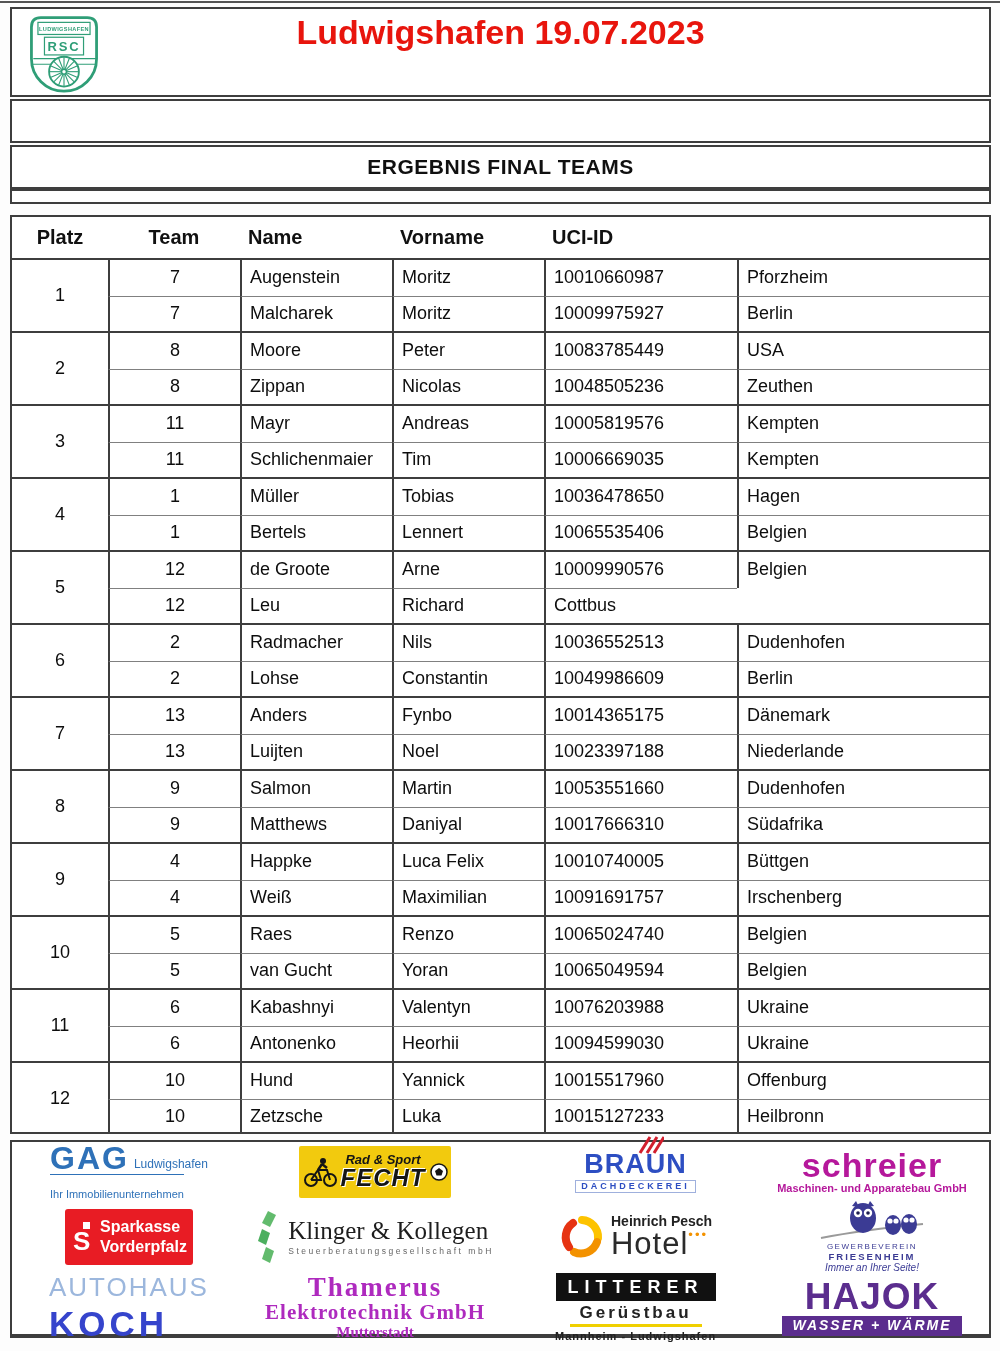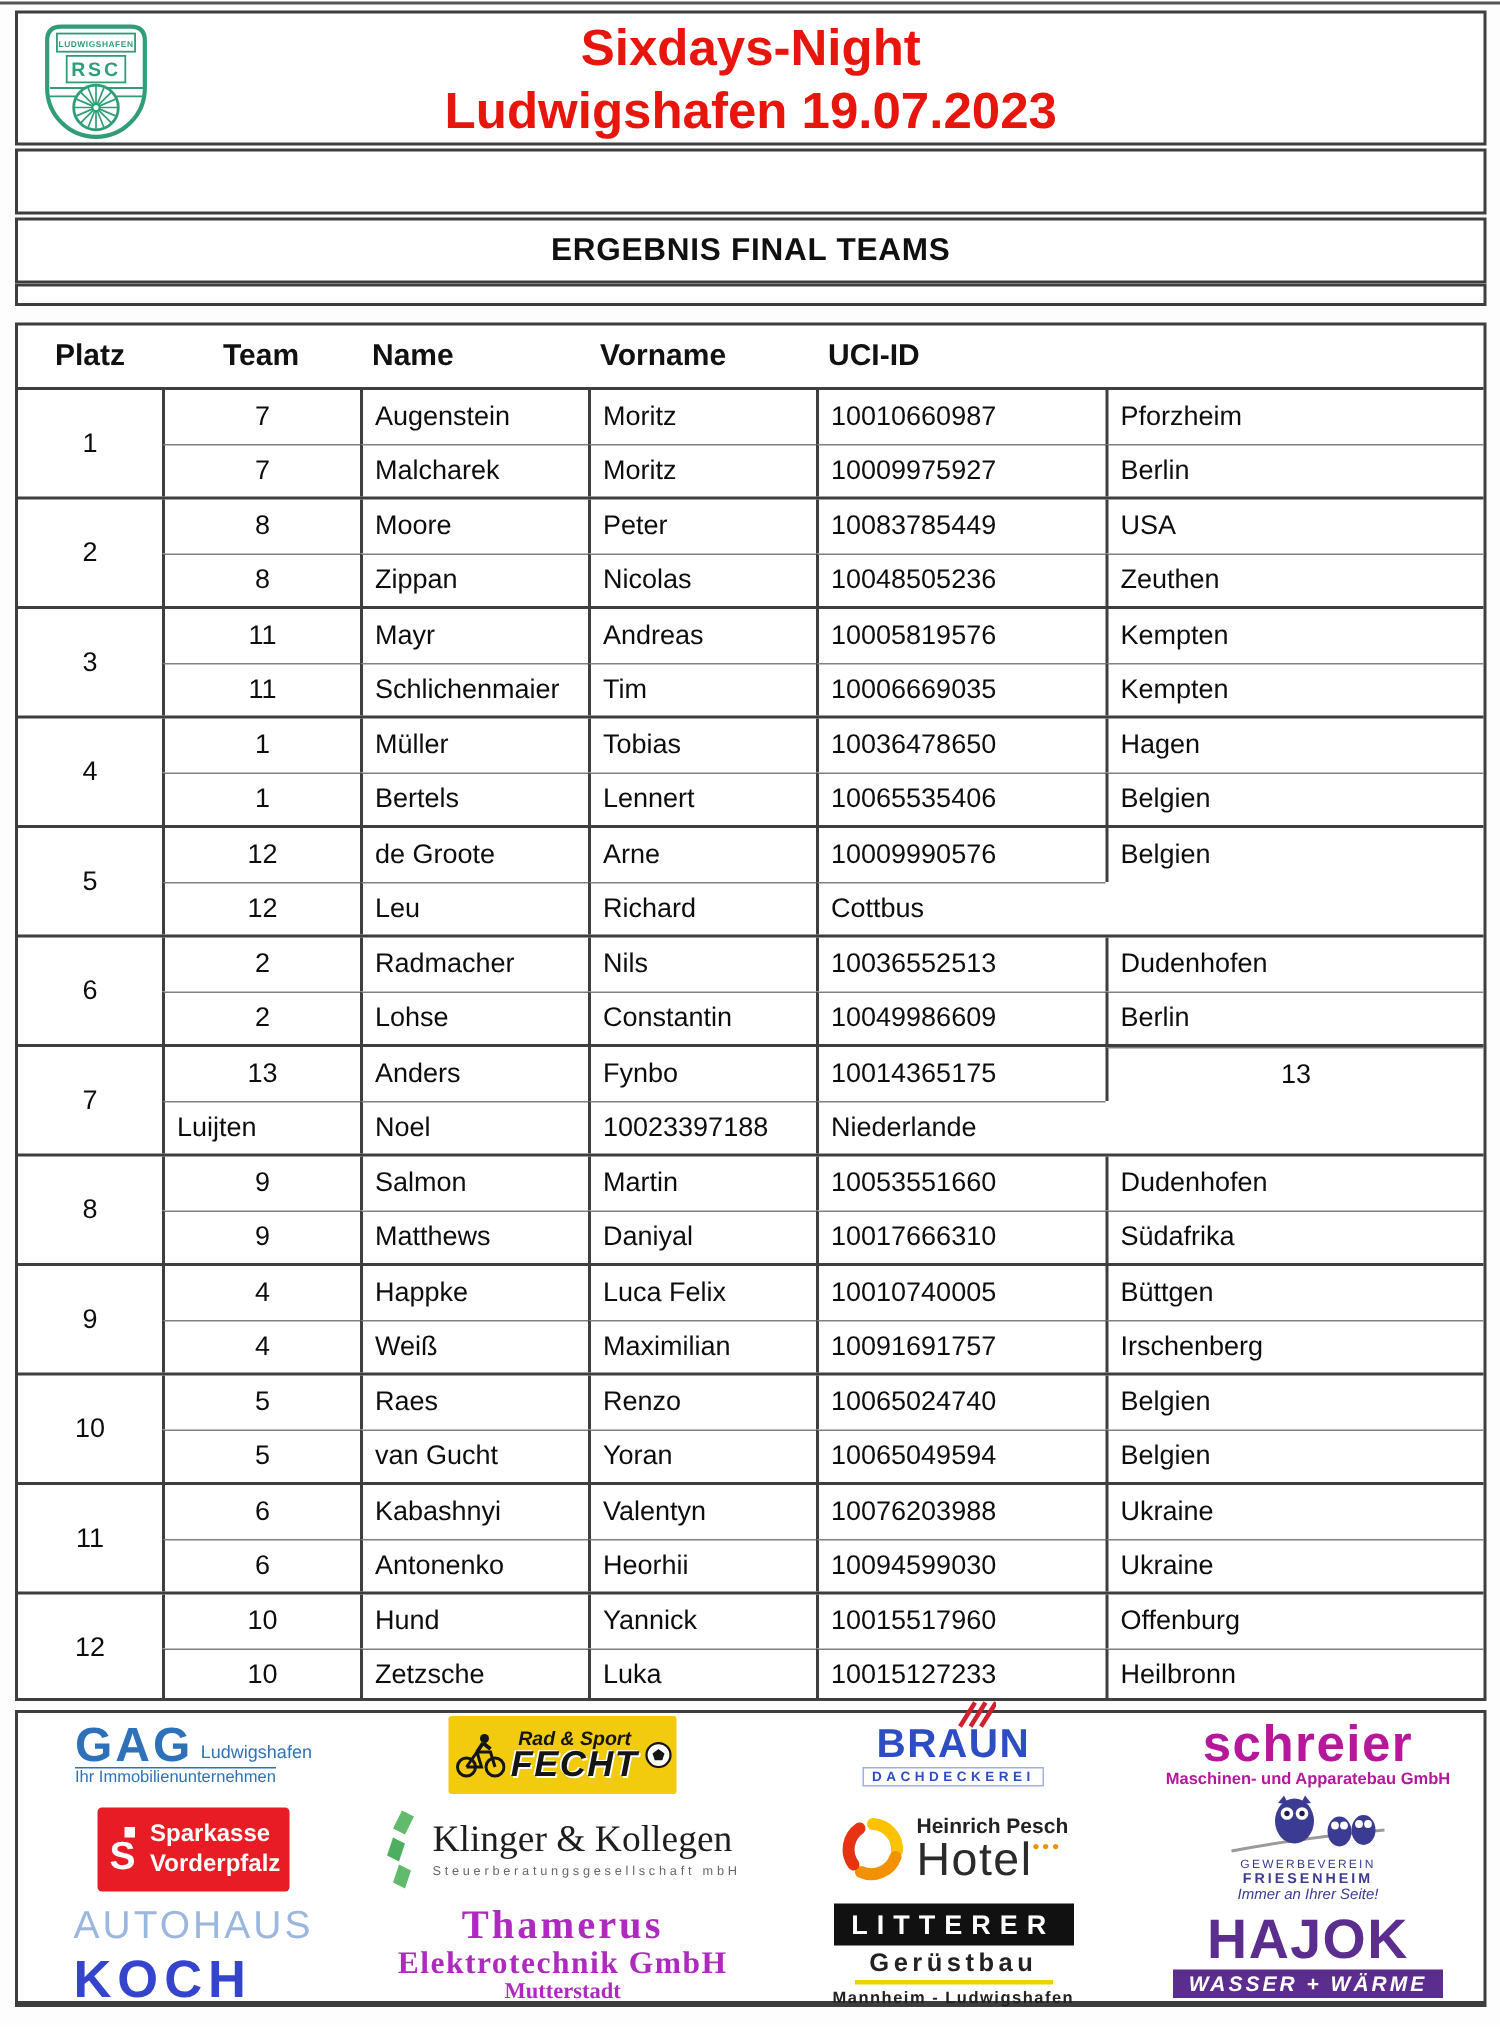--- a/index.html
+++ b/index.html
@@ -34,21 +34,21 @@
   
   .sponsor-box{top:1140px;height:198px;border-width:2px 2px 4px 2px;}
   .sgrid{position:absolute;inset:0;display:grid;grid-template-columns:23% 28% 26% 23%;
          grid-template-rows:1fr 1fr 1fr;align-items:center;justify-items:center;padding:2px 6px;}
   .sp{display:flex;flex-direction:column;align-items:center;line-height:1.1;text-align:center;}
   
   .gag{align-items:flex-start;color:#2e71b8;}
   .gag .r1{display:flex;align-items:flex-end;gap:5px;}
   .gag .big{font-size:32px;font-weight:800;letter-spacing:2px;line-height:.9;}
   .gag .sm{font-size:12px;padding-bottom:2px;}
-  .gag .tag{font-size:11px;border-top:1.5px solid #2e71b8;margin-top:1px;padding-top:0;}
+  .gag .tag{font-size:11px;border-top:1.5px solid #2e71b8;margin-top:1px;padding-top:13px;}
   
   .fechtbox{background:#f2ca0e;width:152px;height:52px;display:flex;align-items:center;
             justify-content:center;gap:4px;border-radius:2px;}
   .fecht-txt{display:flex;flex-direction:column;align-items:center;line-height:1;}
   .fecht-l1{font-style:italic;font-weight:bold;font-size:13px;color:#151515;}
   .fecht-l2{font-style:italic;font-weight:800;font-size:24px;color:#151515;
             text-shadow:1px 1px 0 #fff,-1px -1px 0 #fff;letter-spacing:1px;}
   
   .braun{color:#2d4ec2;position:relative;}
   .braun .slashes{position:absolute;top:-16px;left:52%;}
@@ -122,21 +122,20 @@
           <line x1="54" y1="53" x2="32" y2="75"></line>
         <line x1="29" y1="58" x2="57" y2="70"></line>
           <line x1="57" y1="58" x2="29" y2="70"></line>
         <line x1="37" y1="49" x2="49" y2="79"></line>
           <line x1="49" y1="49" x2="37" y2="79"></line>
       </g>
       <circle cx="43" cy="64" r="2.6" fill="#fff" stroke="#2f9e77" stroke-width="1.5"></circle>
     </svg>
   </div>
   <div class="title-wrap">
-    <div>Sixdays-Night</div>
     <div>Ludwigshafen 19.07.2023</div>
   </div>
 </div>
 
 <div class="box box-empty"></div>
 
 <div class="box box-section">
   <span class="section-title">ERGEBNIS FINAL TEAMS</span>
 </div>
 
@@ -228,20 +227,21 @@
         <div class="cell vorname second">Constantin</div>
         <div class="cell uci second">10049986609</div>
         <div class="cell ort second">Berlin</div>
       </div>
       <div class="tgroup">
         <div class="cell platz">7</div>
         <div class="cell team">13</div>
         <div class="cell name">Anders</div>
         <div class="cell vorname">Fynbo</div>
         <div class="cell uci">10014365175</div>
+        <div class="cell ort">Dänemark</div>
         <div class="cell team second">13</div>
         <div class="cell name second">Luijten</div>
         <div class="cell vorname second">Noel</div>
         <div class="cell uci second">10023397188</div>
         <div class="cell ort second">Niederlande</div>
       </div>
       <div class="tgroup">
         <div class="cell platz">8</div>
         <div class="cell team">9</div>
         <div class="cell name">Salmon</div>

